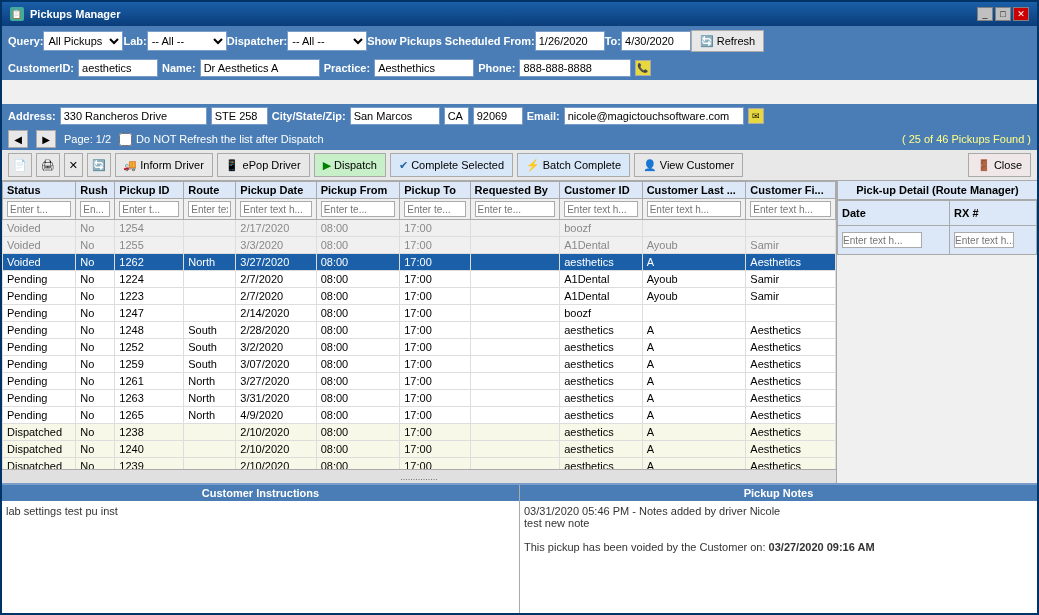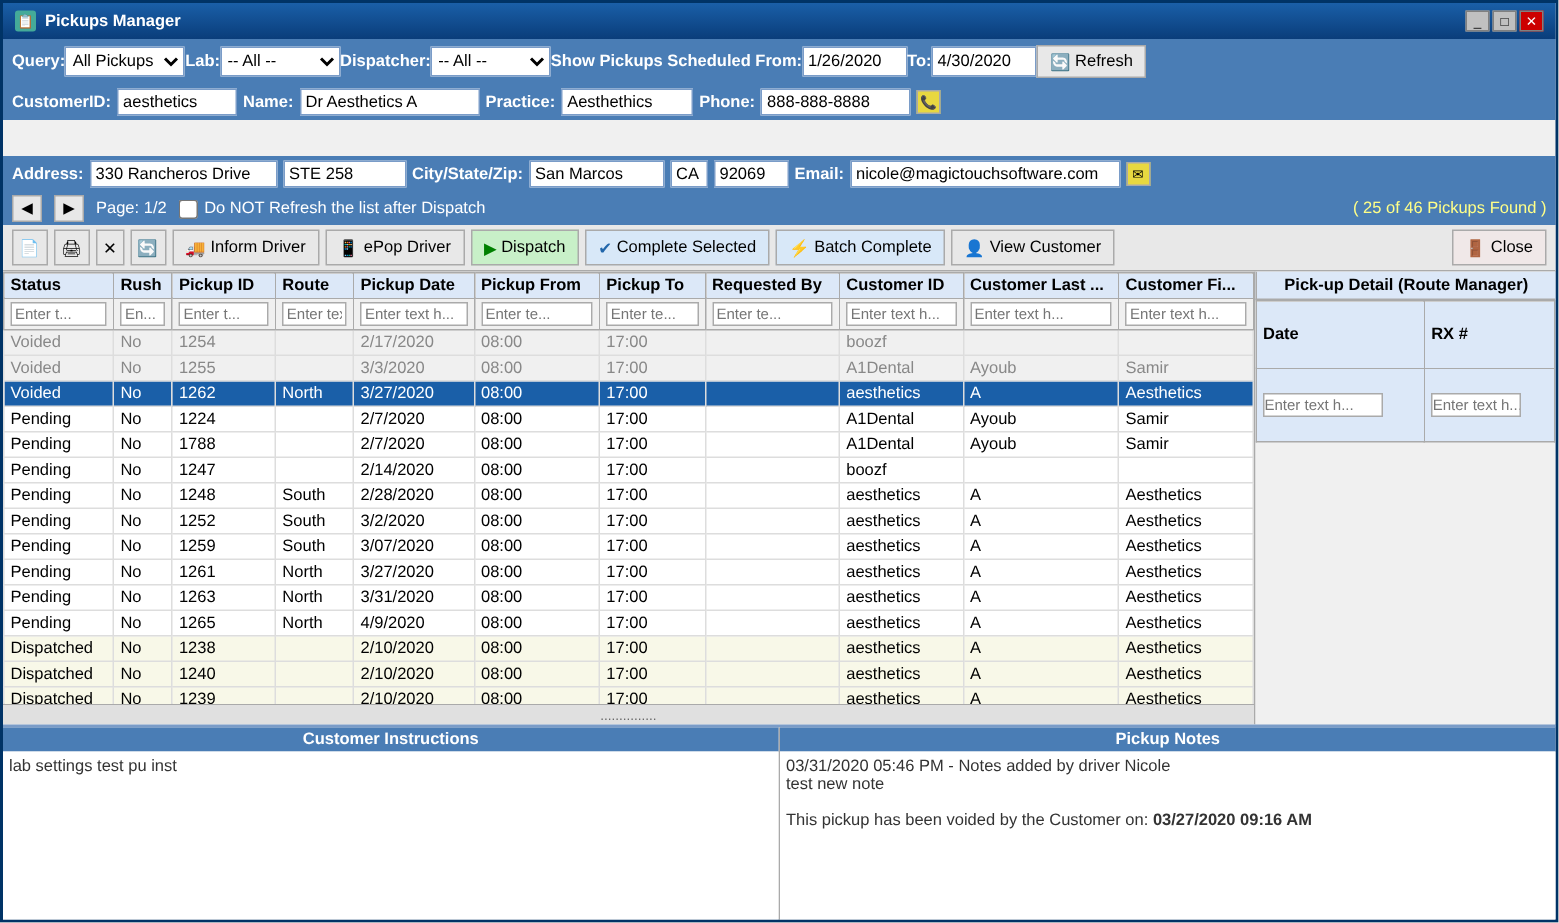--- a/index.html
+++ b/index.html
@@ -52,21 +52,21 @@
     tbody tr td { border: 1px solid #ddd; padding: 2px 4px; white-space: nowrap; }
     tbody tr.voided { color: #888; }
     tbody tr.selected { background: #1a5fa8; color: white; }
     tbody tr.pending { background: white; }
     tbody tr.dispatched { background: #f8f8e8; }
 
     .side-panel { width: 200px; display: flex; flex-direction: column; background: #f0f0f0; }
     .side-panel-title { background: #dce8f8; padding: 3px 6px; font-weight: bold; text-align: center; border-bottom: 1px solid #aaa; border-left: 1px solid #aaa; }
     .side-table-wrapper { overflow: auto; flex: 1; }
     .side-table { border-collapse: collapse; width: 100%; font-size: 11px; }
-    .side-table th { background: #dce8f8; border: 1px solid #aaa; padding: 16px 4px; text-align: left; }
+    .side-table th { background: #dce8f8; border: 1px solid #aaa; padding: 6px 4px; text-align: left; }
     .side-filter th input { width: 100%; height: 16px; font-size: 10px; border: 1px solid #aaa; }
 
     .bottom-area { height: 130px; display: flex; border-top: 2px solid #7a9cc8; }
     .bottom-section { flex: 1; display: flex; flex-direction: column; border-right: 1px solid #aaa; }
     .bottom-section:last-child { border-right: none; }
     .bottom-title { background: #4a7db5; color: white; text-align: center; padding: 2px 4px; font-weight: bold; font-size: 11px; }
     .bottom-content { flex: 1; padding: 4px; background: white; overflow-y: auto; font-size: 11px; color: #333; }
 
     .scrollbar-hint { height: 14px; background: #e0e0e0; border-top: 1px solid #aaa; display: flex; align-items: center; justify-content: center; font-size: 9px; color: #666; }
 
@@ -114,30 +114,30 @@
       <span>Refresh</span>
     </button>
   </div>
 
   <div class="customer-row">
     <span class="cust-label">CustomerID:</span>
     <input class="cust-input" style="width: 80px;" value="aesthetics">
     <span class="cust-label">Name:</span>
     <input class="cust-input" style="width: 120px;" value="Dr Aesthetics A">
     <span class="cust-label">Practice:</span>
-    <input class="cust-input" style="width: 88px;" value="Aesthethics">
+    <input class="cust-input" style="width: 100px;" value="Aesthethics">
     <span class="cust-label">Phone:</span>
-    <input class="cust-input" style="width: 100px;" value="888-888-8888">
+    <input class="cust-input" style="width: 112px;" value="888-888-8888">
     <div class="cust-icon">📞</div>
   </div>
 
   <div class="address-row">
     <span class="cust-label">Address:</span>
-    <input class="cust-input" style="width: 125px;" value="330 Rancheros Drive">
-    <input class="cust-input" style="width: 82px;" value="STE 258">
+    <input class="cust-input" style="width: 147px;" value="330 Rancheros Drive">
+    <input class="cust-input" style="width: 57px;" value="STE 258">
     <span class="cust-label">City/State/Zip:</span>
     <input class="cust-input" style="width: 90px;" value="San Marcos">
     <input class="cust-input" style="width: 25px;" value="CA">
     <input class="cust-input" style="width: 50px;" value="92069">
     <span class="cust-label">Email:</span>
     <input class="cust-input" style="width: 180px;" value="nicole@magictouchsoftware.com">
     <div class="cust-icon">✉</div>
   </div>
 
   <div class="nav-row">
@@ -275,21 +275,21 @@
                 <td>08:00</td>
                 <td>17:00</td>
                 <td></td>
                 <td>A1Dental</td>
                 <td>Ayoub</td>
                 <td>Samir</td>
               </tr>
               <tr class="pending">
                 <td>Pending</td>
                 <td>No</td>
-                <td>1788</td>
+                <td>1223</td>
                 <td></td>
                 <td>2/7/2020</td>
                 <td>08:00</td>
                 <td>17:00</td>
                 <td></td>
                 <td>A1Dental</td>
                 <td>Ayoub</td>
                 <td>Samir</td>
               </tr>
               <tr class="pending">

